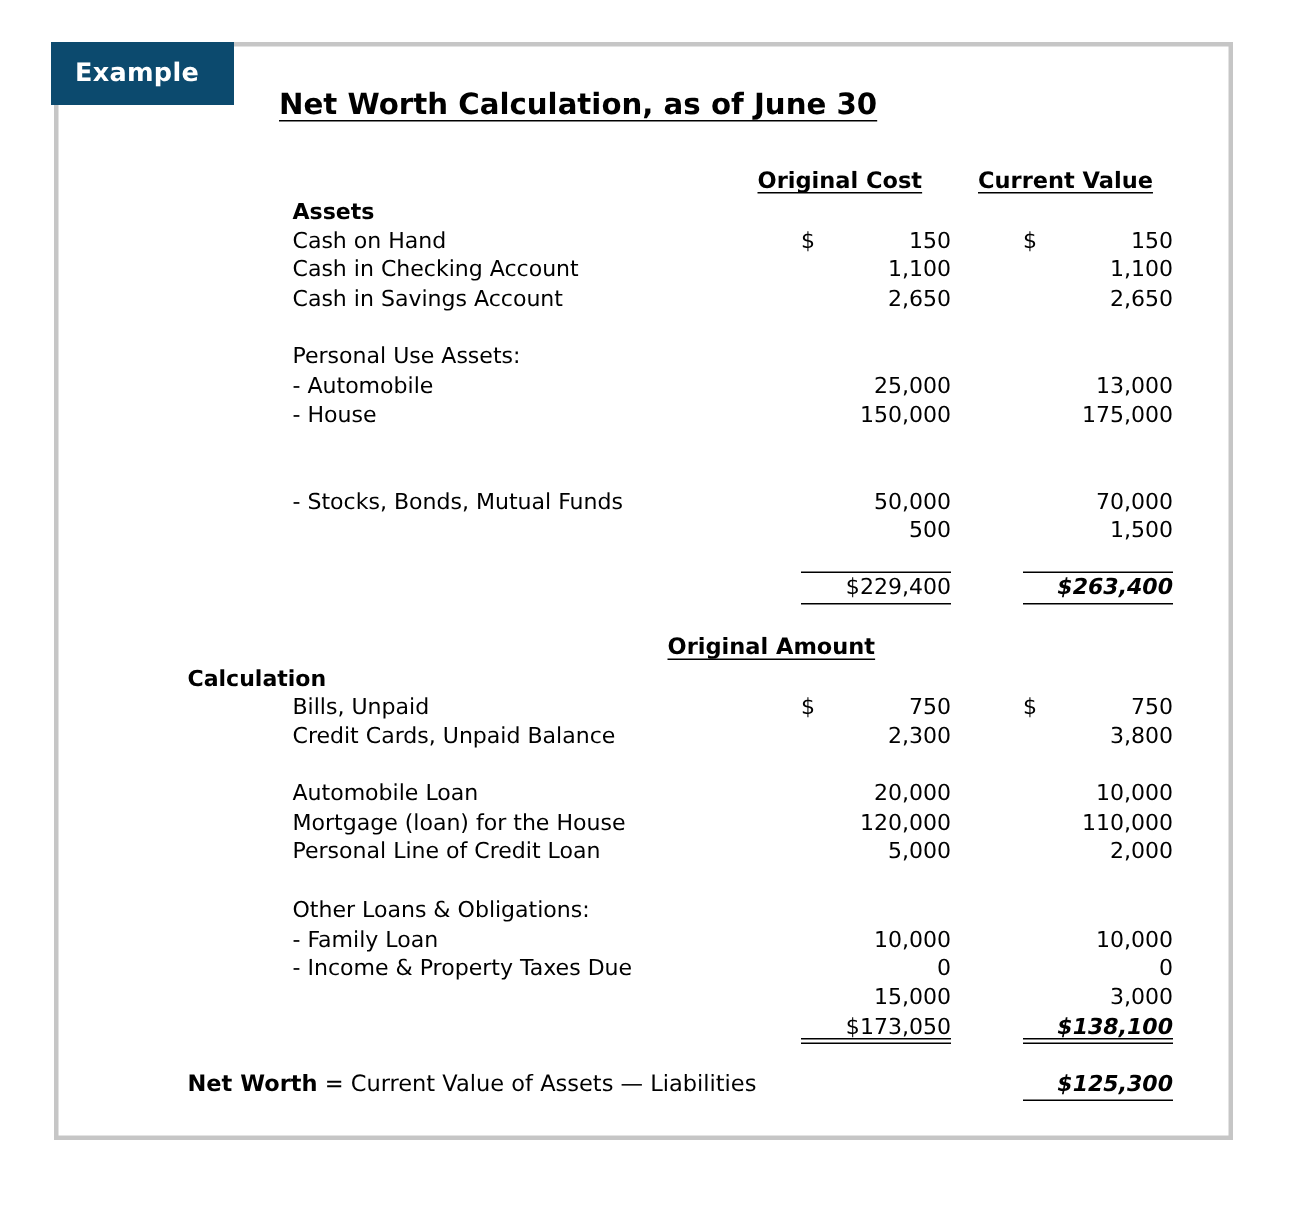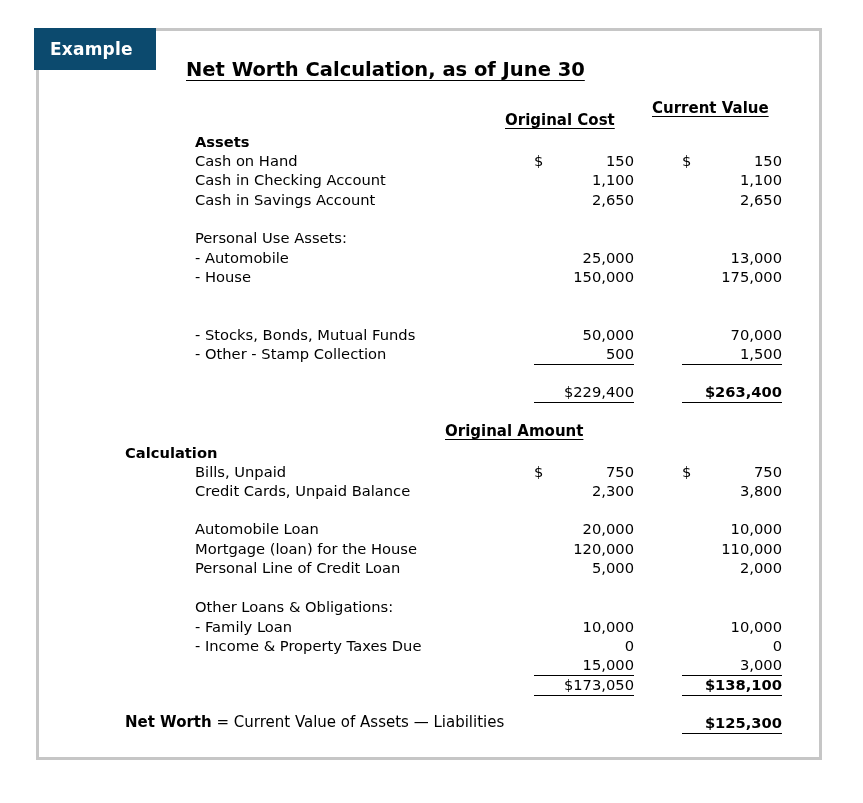--- a/index.html
+++ b/index.html
@@ -69,21 +69,21 @@
   
   .col-head {
     position: absolute;
     font-size: 15px;
     font-weight: bold;
     text-decoration: underline;
     text-underline-offset: 3px;
     white-space: nowrap;
   }
   #head-original-cost { left: 505px; top: 111px; }
-  #head-current-value { left: 652px; top: 99px; }
+  #head-current-value { left: 652px; top: 111px; }
   #head-original-amount { left: 445px; top: 422px; }
 
   
   .row {
     position: absolute;
     left: 7px;
     width: 863px;
     height: 19px;
   }
   .label {
@@ -108,23 +108,23 @@
   
   .amt.c2 { left: 675px; width: 100px; }
 
   .amt .cur {
     float: left;
     padding-left: 0px;
   }
 
   .amt.ruled {
     border-bottom: 1.6px solid #000;
-    padding-bottom: 1px;
-  }
-  .amt.bold { font-weight: bold; }
+    padding-bottom: 18px;
+  }
+  .amt.bold { font-weight: bold; font-style: italic; }
   .amt.uline {
     border-bottom: 1.6px solid #000;
     padding-bottom: 1px;
   }
 
   #networth-label {
     position: absolute;
     left: 118px;
     font-size: 15px;
     line-height: 19px;
@@ -187,21 +187,20 @@
   </div>
 
 
   <div class="row" style="top:325px">
     <div class="label indent-1">- Stocks, Bonds, Mutual Funds</div>
     <div class="amt c1">50,000</div>
     <div class="amt c2">70,000</div>
   </div>
 
   <div class="row" style="top:344px">
-    <div class="label indent-1">- Other - Stamp Collection</div>
     <div class="amt c1 ruled">500</div>
     <div class="amt c2 ruled">1,500</div>
   </div>
 
   <div class="row" style="top:382px">
     <div class="amt c1 uline">$229,400</div>
     <div class="amt c2 uline bold">$263,400</div>
   </div>
 
   <div class="col-head" id="head-original-amount">Original Amount</div>

